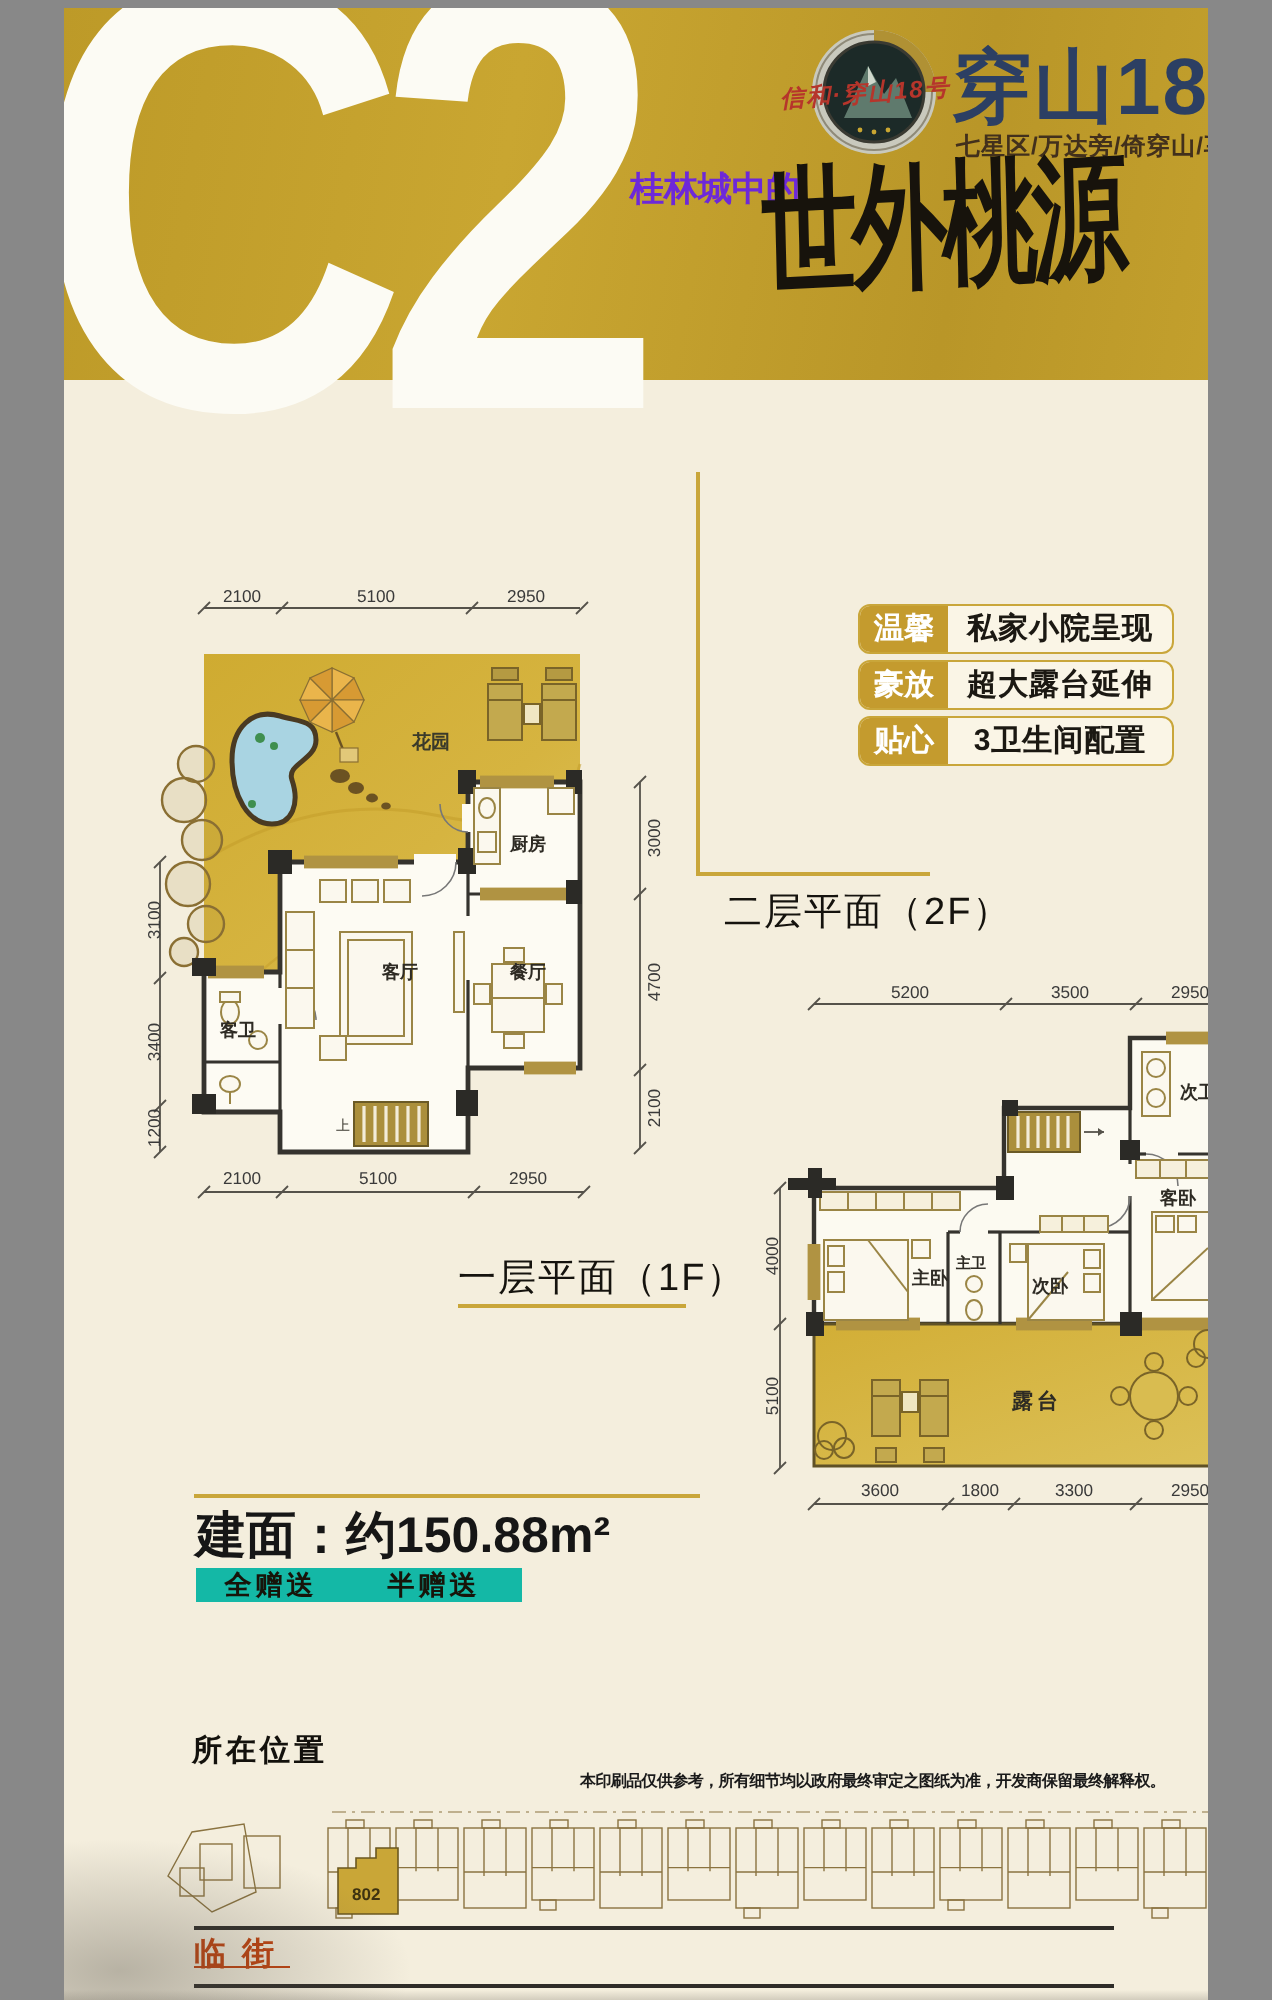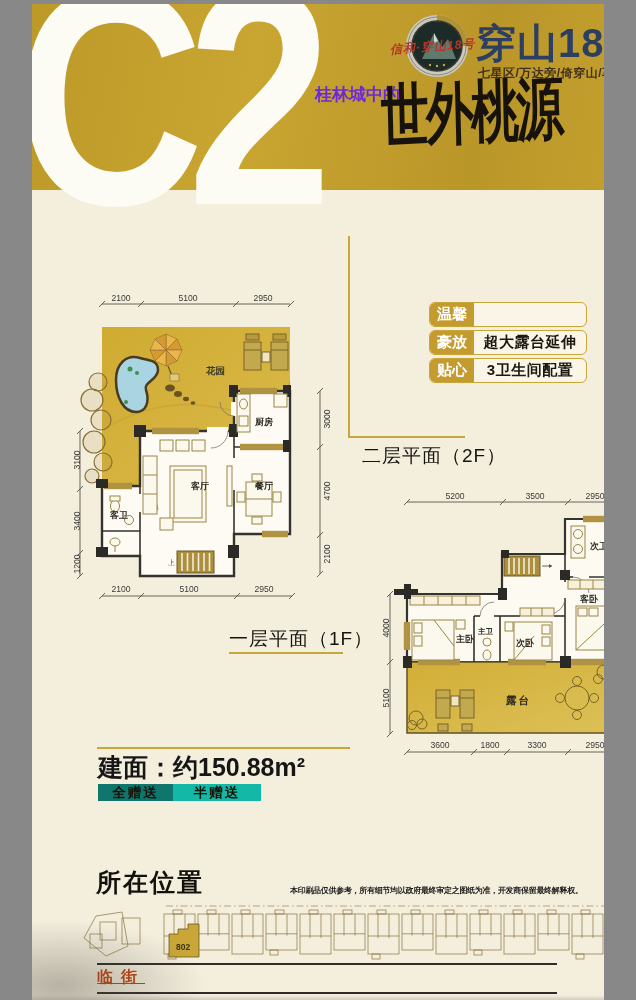--- a/index.html
+++ b/index.html
@@ -40,26 +40,26 @@
     font-size:15px;font-weight:bold;color:#1b1812;letter-spacing:.5px;white-space:nowrap;}
   
   .plan-title{position:absolute;font-size:19px;font-weight:normal;color:#15130e;letter-spacing:1px;white-space:nowrap;}
   .title-1f{left:197px;top:622px;}
   .title-2f{left:330px;top:439px;}
   
   .plan{position:absolute;}
   
   .area-label{position:absolute;left:66px;top:747px;font-size:25px;font-weight:800;color:#161616;white-space:nowrap;}
   .legend{position:absolute;left:66px;top:780px;display:flex;height:17px;}
-  .legend-full{width:75px;background:#0f766e;}
+  .legend-full{width:75px;background:#14b8a6;}
   .legend-half{width:88px;background:#14b8a6;}
   .legend > div{display:flex;align-items:center;justify-content:center;
     font-size:13.5px;font-weight:bold;color:#17140a;letter-spacing:2px;}
   
-  .loc-title{position:absolute;left:64px;top:862px;font-size:25px;font-weight:900;color:#13110c;letter-spacing:2px;}
+  .loc-title{position:absolute;left:64px;top:862px;font-size:15px;font-weight:900;color:#13110c;letter-spacing:2px;}
   .disclaimer{position:absolute;left:258px;top:881px;font-size:8px;letter-spacing:-.3px;
     color:#1a1a1a;white-space:nowrap;font-weight:bold;}
   .street-line{position:absolute;left:65px;width:460px;height:1.5px;background:#2e2c28;}
   .street-line.top{top:959px;} .street-line.bottom{top:988px;}
   .street-label{position:absolute;left:65px;top:963px;width:460px;text-align:left;
     font-size:16px;font-weight:bold;color:#c2410c;letter-spacing:8px;text-decoration:underline;}
   
   .smudge1{position:absolute;left:-35px;top:915px;width:210px;height:95px;
     background:radial-gradient(ellipse at 30% 70%,rgba(85,80,70,.38),rgba(85,80,70,0) 70%);pointer-events:none;}
   .bottom-shade{position:absolute;left:0;bottom:0;width:636px;height:9px;
@@ -91,20 +91,21 @@
   <div class="tagline">七星区/万达旁/倚穿山/享桃源</div>
   <div class="slogan-prefix">桂林城中的</div>
   <div class="slogan-main">世外桃源</div>
 
   <div class="divider-v"></div>
   <div class="divider-h"></div>
 
   <div class="badges">
     <div class="badge">
       <div class="badge-tag">温馨</div>
+      <div class="badge-text">私家小院呈现</div>
     </div>
     <div class="badge">
       <div class="badge-tag">豪放</div>
       <div class="badge-text">超大露台延伸</div>
     </div>
     <div class="badge">
       <div class="badge-tag">贴心</div>
       <div class="badge-text">3卫生间配置</div>
     </div>
   </div>

